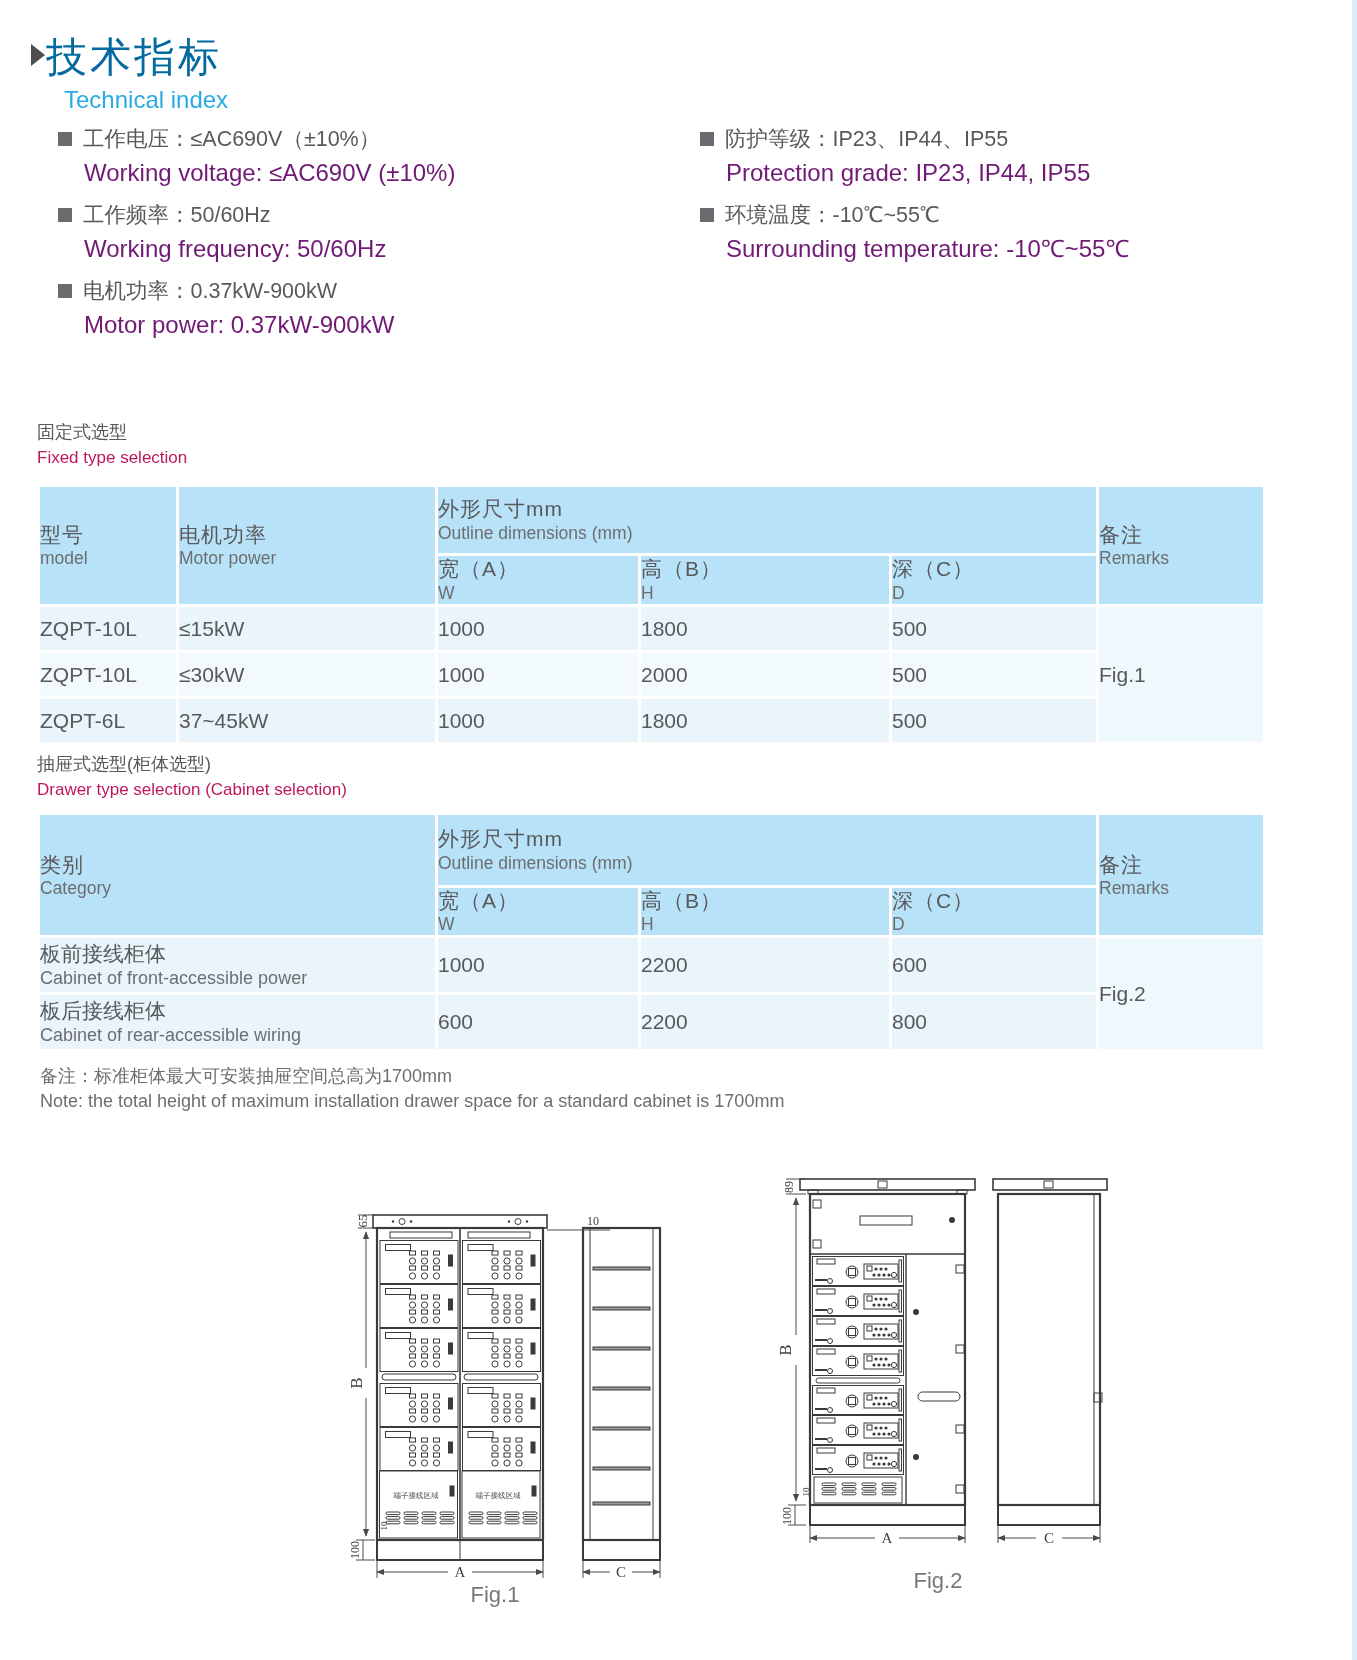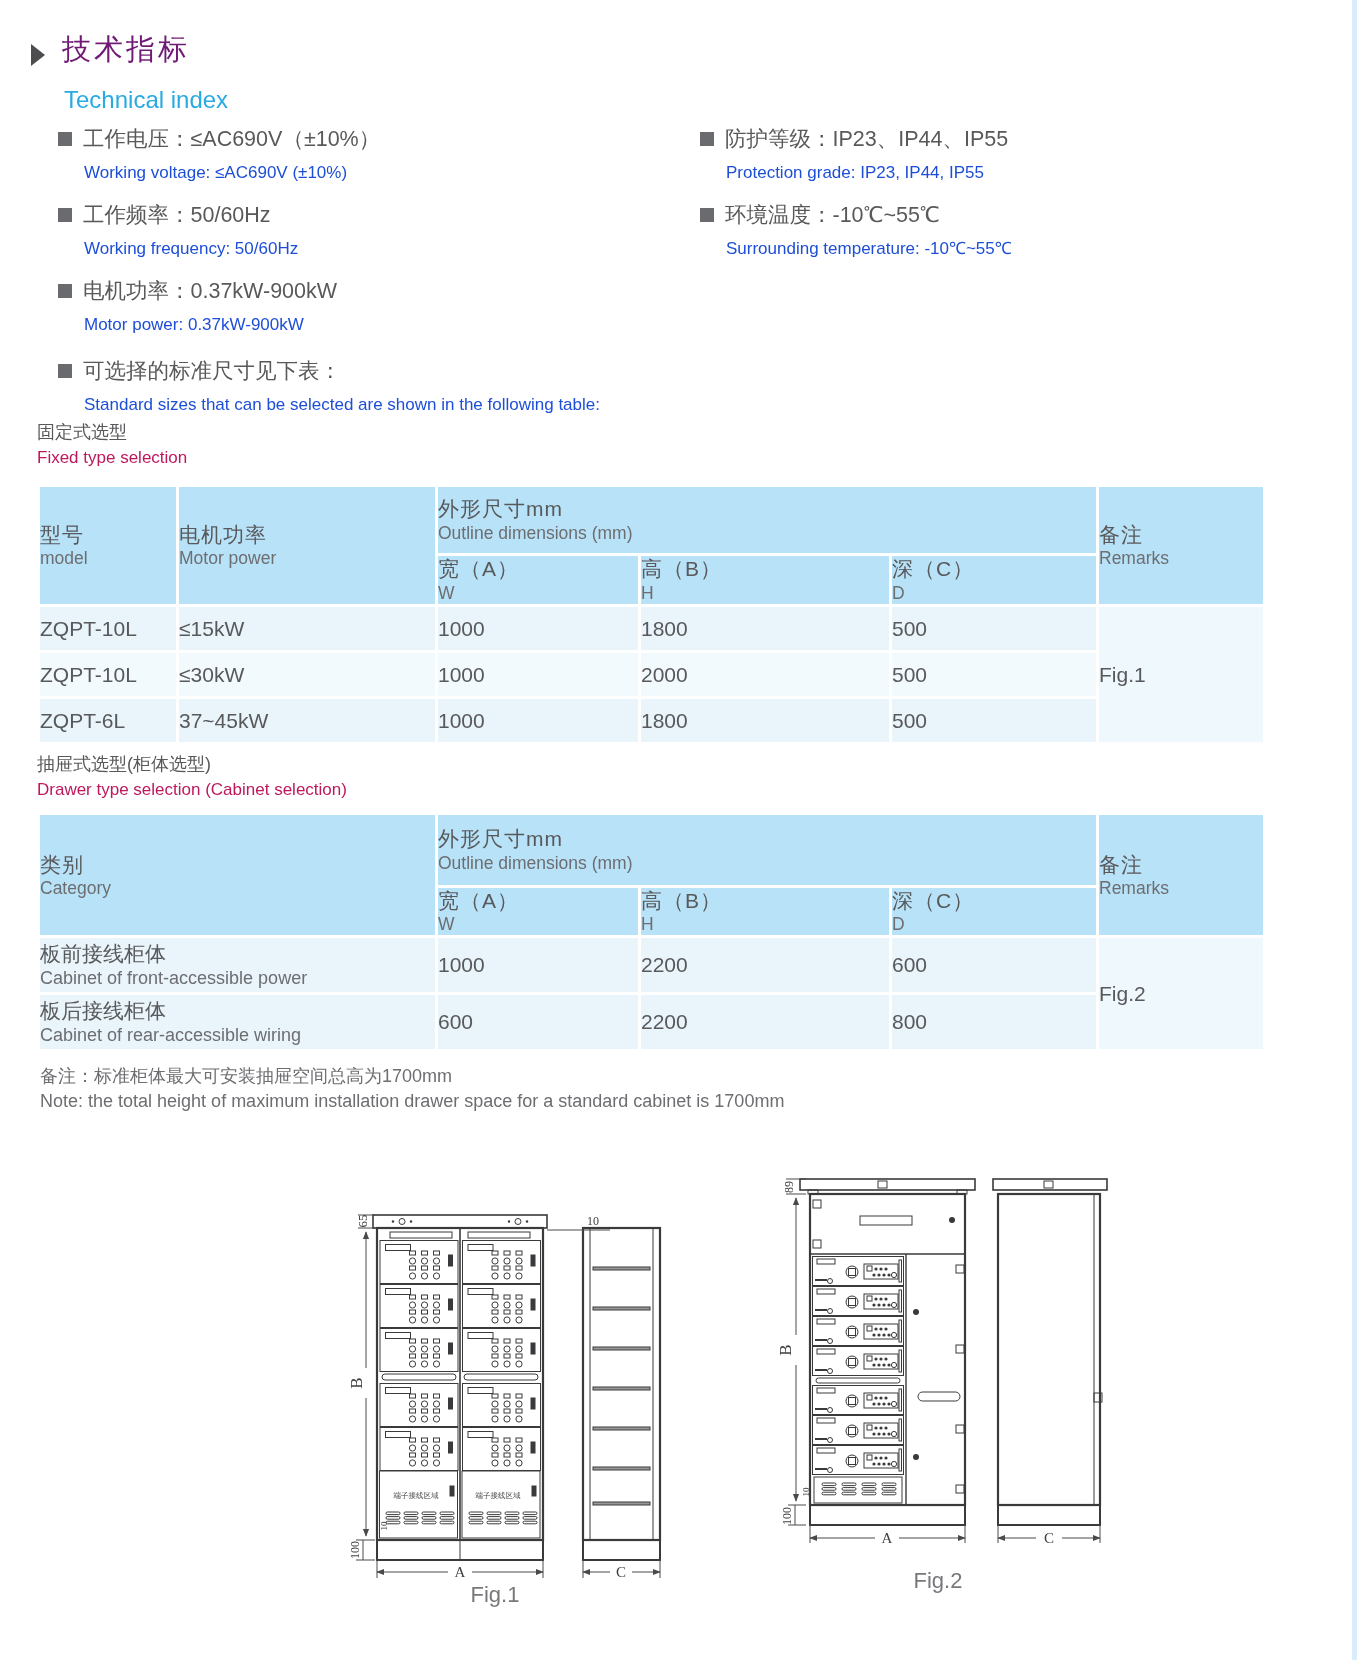--- a/index.html
+++ b/index.html
@@ -4,32 +4,32 @@
 <style>
   html,body{margin:0;padding:0;background:#ffffff;}
   .page{position:relative;width:1357px;height:1660px;background:#fff;overflow:hidden;
         font-family:"Liberation Sans",sans-serif;color:#6d6e71;}
   .edge-strip{position:absolute;right:0;top:0;width:5px;height:100%;background:#d9eefa;}
 
   
   .hdr-arrow{position:absolute;left:31px;top:44px;width:0;height:0;
              border-top:11px solid transparent;border-bottom:11px solid transparent;
              border-left:14px solid #4d4d4f;}
-  .title-zh{position:absolute;left:62px;top:30px;font-size:29px;color:#701a75;letter-spacing:3px;}
+  .title-zh{position:absolute;left:46px;top:30px;font-size:41px;color:#0369a1;letter-spacing:3px;}
   .title-en{position:absolute;left:64px;top:86px;font-size:24px;color:#29abe2;}
 
   
   .specs-col{position:absolute;top:124px;}
   .specs-left{left:58px;width:620px;}
   .specs-right{left:700px;width:630px;}
   .spec-item{margin-bottom:12px;}
   .spec-item.gap{margin-top:18px;}
   .spec-zh{display:flex;align-items:center;font-size:21.5px;color:#58595b;line-height:30px;}
   .bullet{display:inline-block;width:14px;height:14px;background:#6a6b6e;margin-right:11px;flex:0 0 auto;}
-  .spec-en{margin:6px 0 14px 26px;font-size:17px;color:#1d4ed8;line-height:26px;}
+  .spec-en{margin:6px 0 14px 26px;font-size:24px;color:#701a75;line-height:26px;}
 
   
   .sec-label{position:absolute;left:37px;color:#58595b;text-align:right;}
   .sec-label.zh{font-size:18px;}
   .sec-label.en{font-size:17px;color:#be185d;}
   .note-line{position:absolute;left:40px;font-size:18px;color:#6d6e71;}
 
   
   table.spec-table{position:absolute;left:37px;border-collapse:separate;border-spacing:3px;table-layout:fixed;}
   table.t1{top:484px;}
@@ -79,27 +79,20 @@
           <span>工作频率：50/60Hz</span>
         </div>
       <div class="spec-en">Working frequency: 50/60Hz</div>
     </div>
     <div class="spec-item">
       <div class="spec-zh">
           <span class="bullet"></span>
           <span>电机功率：0.37kW-900kW</span>
         </div>
       <div class="spec-en">Motor power: 0.37kW-900kW</div>
-    </div>
-    <div class="spec-item gap">
-      <div class="spec-zh">
-          <span class="bullet"></span>
-          <span>可选择的标准尺寸见下表：</span>
-        </div>
-      <div class="spec-en">Standard sizes that can be selected are shown in the following table:</div>
     </div>
   </div>
 
   <div class="specs-col specs-right">
     <div class="spec-item">
       <div class="spec-zh">
           <span class="bullet"></span>
           <span>防护等级：IP23、IP44、IP55</span>
         </div>
       <div class="spec-en">Protection grade: IP23, IP44, IP55</div>

